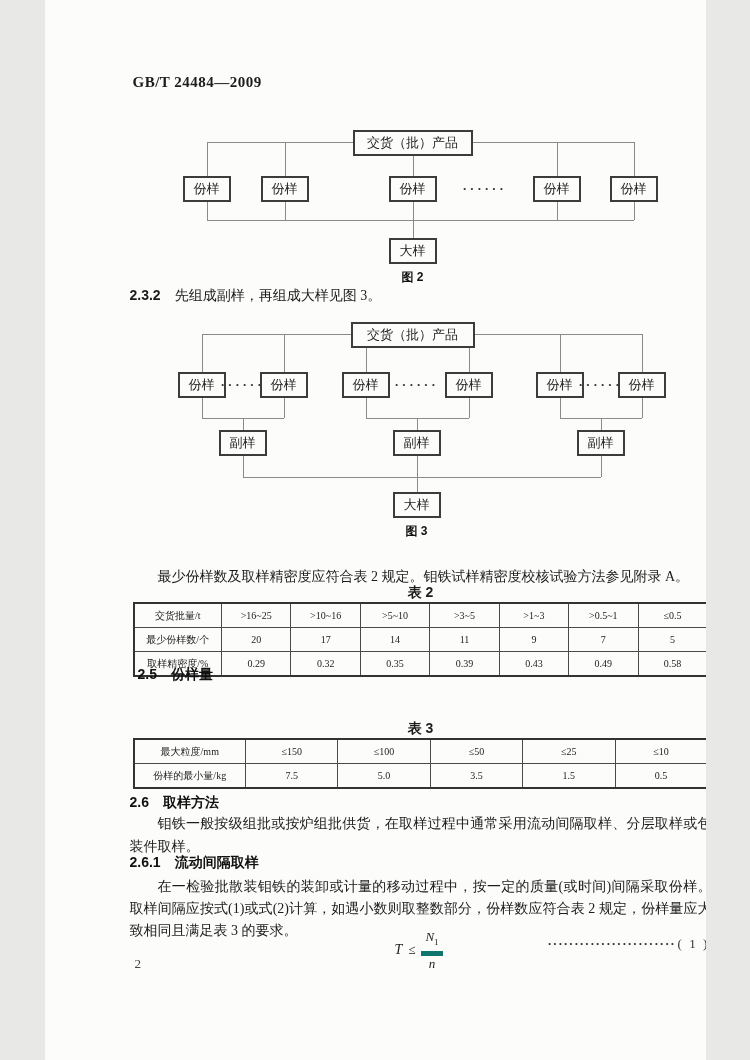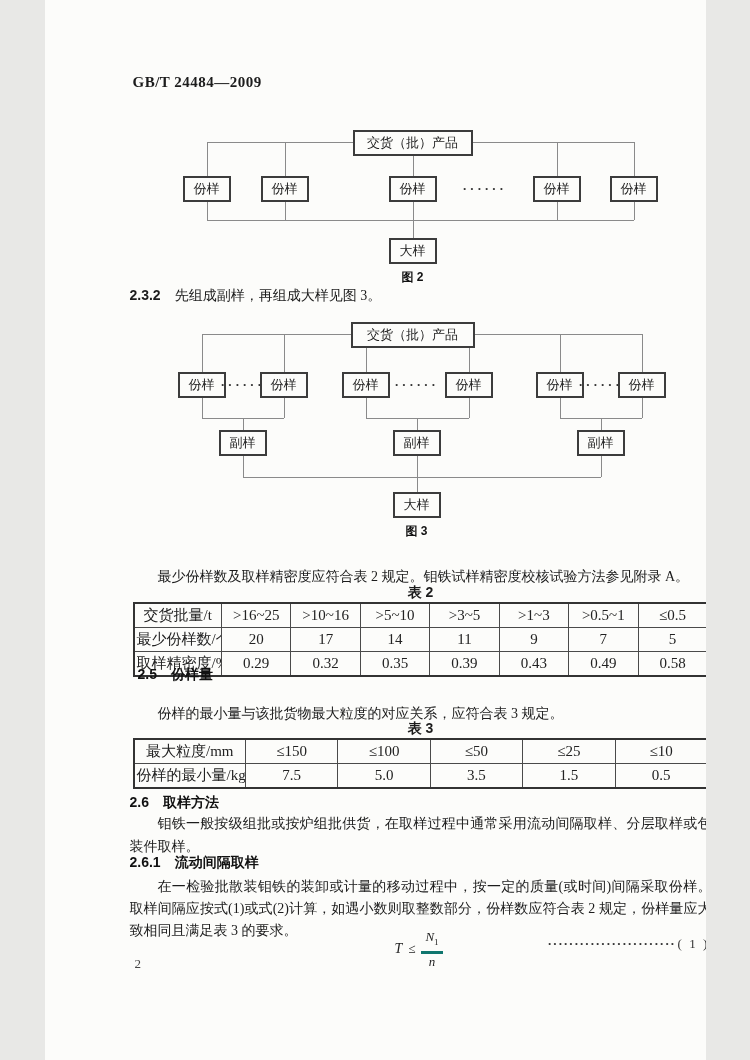--- a/index.html
+++ b/index.html
@@ -66,41 +66,41 @@
   .tabcap{
     left:88px;width:576px;text-align:center;
     font-size:14px;font-weight:bold;
     font-family:"Liberation Sans","DejaVu Sans",sans-serif;
   }
   
   table.std{
     position:absolute;left:88px;width:576px;
     border-collapse:collapse;table-layout:fixed;
     border:2px solid #333;
-    font-size:15px;color:#222;
+    font-size:10px;color:#222;
     background:#fcfcfa;
   }
   table.std td{
     border:1px solid #4a4a4a;
     text-align:center;vertical-align:middle;
     height:23px;padding:0 2px;
     overflow:hidden;white-space:nowrap;
   }
   .t2{top:602px;}
   .t3{top:738px;}
   
   .formula{
     position:absolute;left:350px;top:929px;
     font-size:14px;font-style:italic;
     display:flex;align-items:center;gap:6px;
     color:#222;
   }
   .formula .rel{font-style:normal;font-size:13px;}
   .frac{display:inline-block;text-align:center;vertical-align:middle;font-size:13px;}
-  .f-num{display:block;border-bottom:3px solid #0f766e;padding:0 4px 1px 4px;line-height:15px;}
+  .f-num{display:block;border-bottom:5px solid #0f766e;padding:0 4px 1px 4px;line-height:15px;}
   .f-den{display:block;line-height:15px;}
   .f-num sub{font-size:9px;font-style:normal;}
   .leader{
     position:absolute;left:503px;top:936px;
     font-size:13px;font-weight:bold;color:#333;
     letter-spacing:1px;white-space:nowrap;
   }
   .leader .lbl{font-weight:normal;letter-spacing:2px;margin-left:2px;}
   .pageno{left:90px;top:956px;font-size:13px;color:#444;}
 </style>
@@ -234,21 +234,20 @@
       <td>0.43</td>
       <td>0.49</td>
       <td>0.58</td>
     </tr>
   </tbody>
     </table>
 
   <p class="abs heading" style="top:658px;margin:8px;">
     <span class="num">2.5</span><span>份样量</span>
   </p>
-  <p class="abs para" style="top:702px;margin:0;">份样的最小量与该批货物最大粒度的对应关系，应符合表 3 规定。</p>
 
   <div class="abs tabcap" style="top:720px;">表 3</div>
 
   <table class="std t3">
     <colgroup>
         <col style="width:112px">
         <col>
         <col>
         <col>
         <col>

